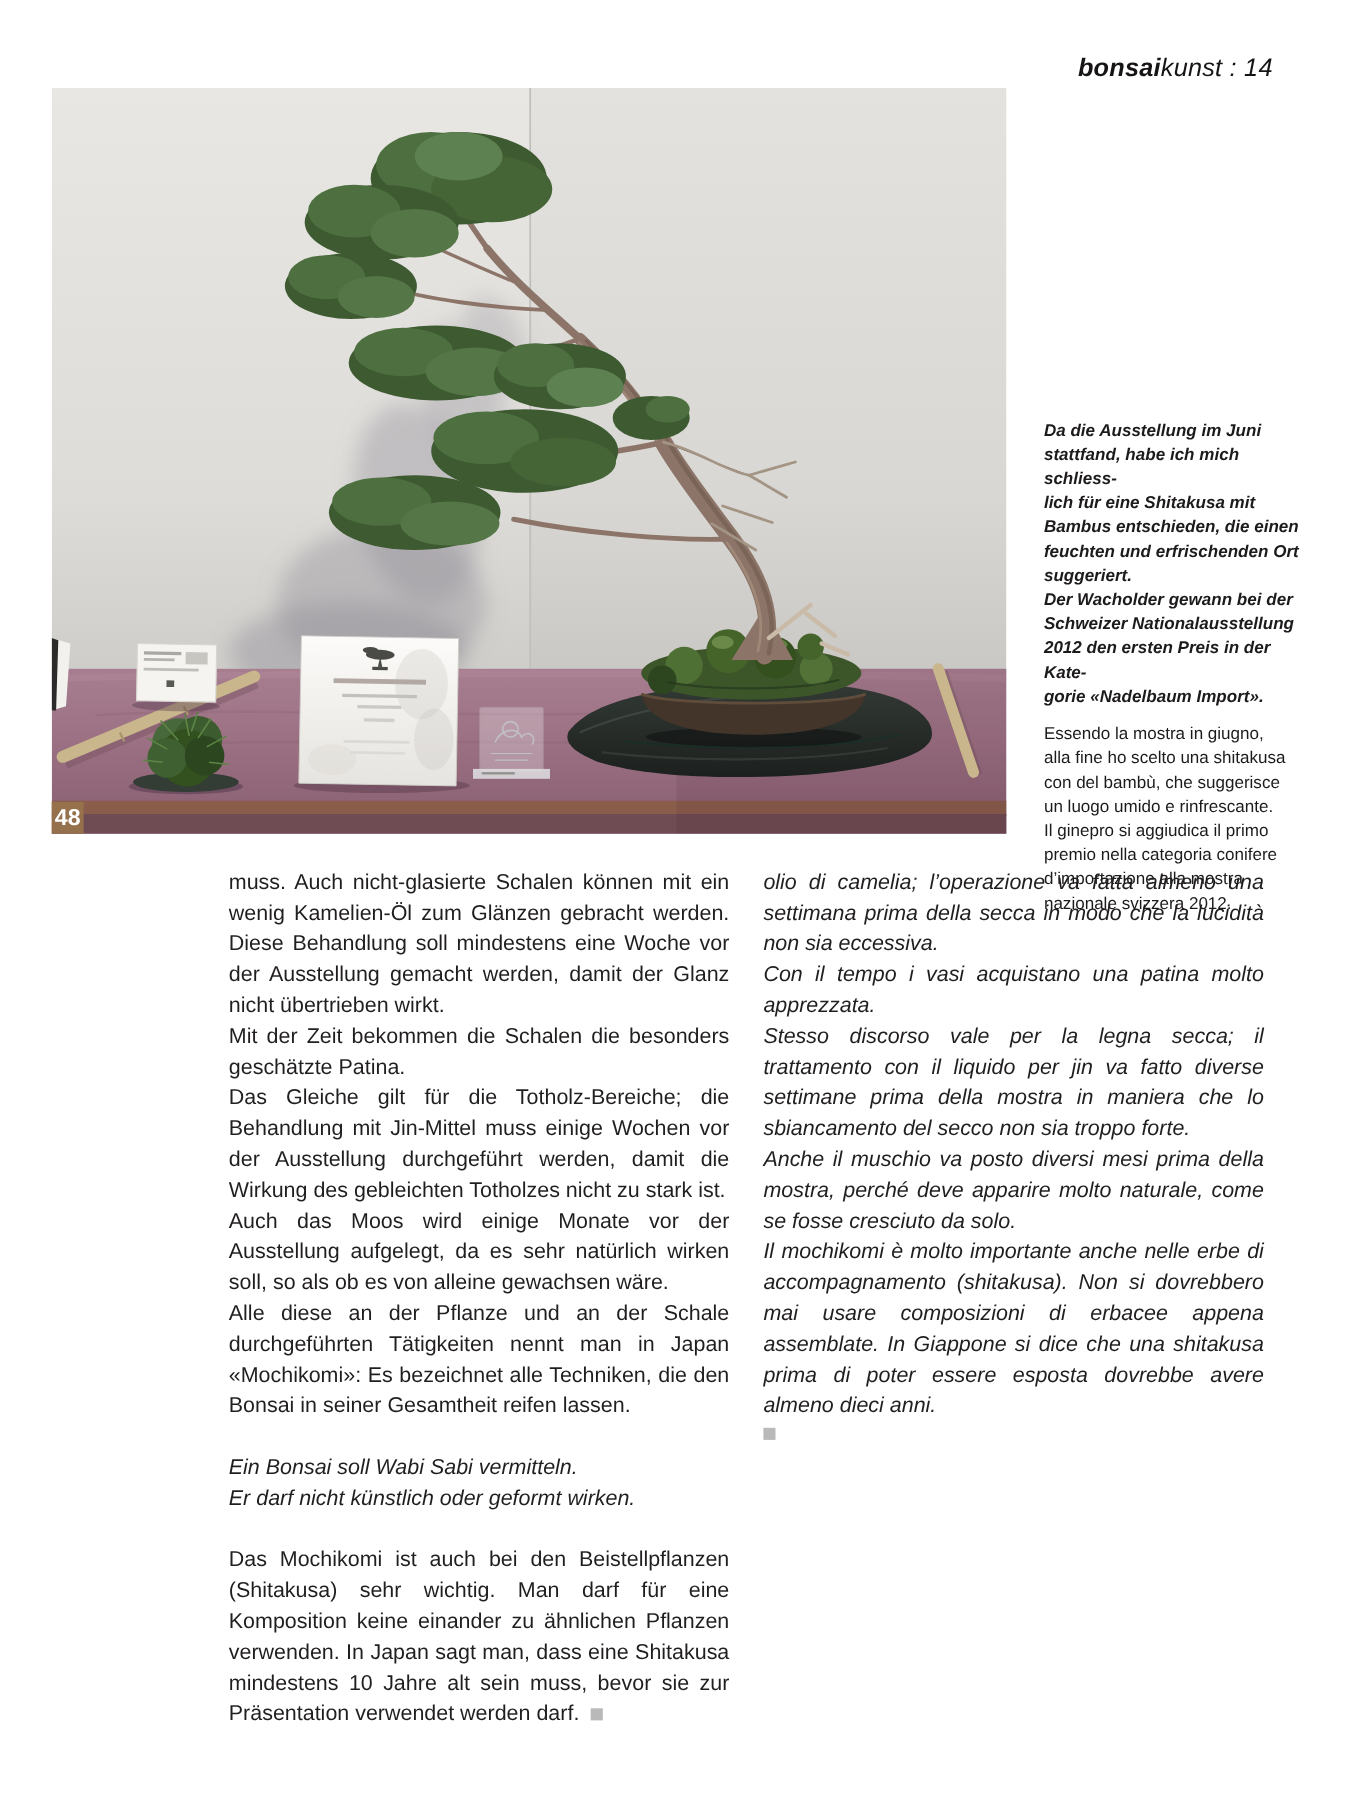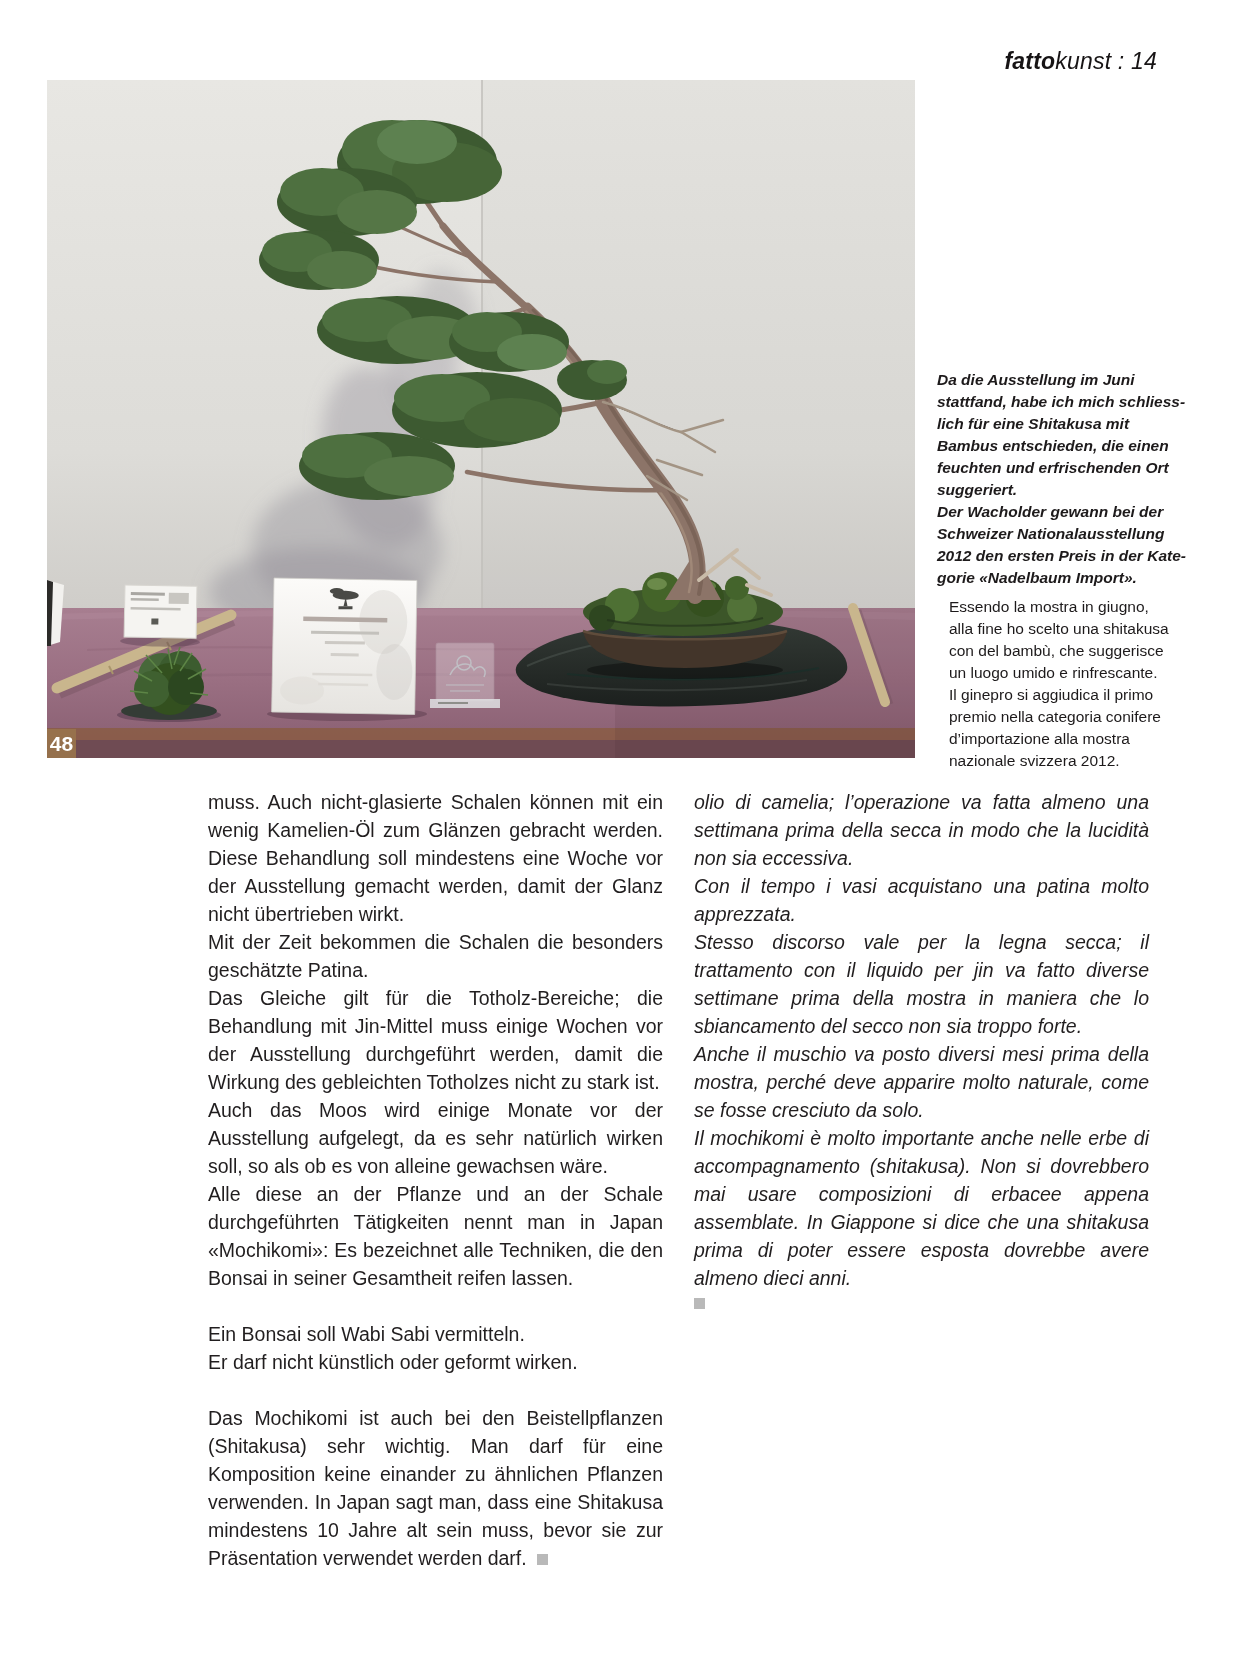--- a/index.html
+++ b/index.html
@@ -15,42 +15,42 @@
   
   .photo{position:absolute;left:47px;top:80px;width:868px;height:678px;margin:0;}
   .photo svg{display:block;}
   .fig-num{position:absolute;left:0;bottom:0;width:29px;height:29px;
            background:rgba(152,115,76,.92);color:#ffffff;font-size:21px;font-weight:bold;
            display:flex;align-items:center;justify-content:center;}
 
   
   .caption{position:absolute;left:937px;top:369px;width:260px;font-size:15.5px;
            line-height:22px;color:#1d1a1b;}
-  .cap-de{font-style:italic;font-weight:600;margin:0;white-space:pre-line;}
+  .cap-de{font-style:italic;font-weight:600;margin:12px;white-space:pre-line;}
   .cap-it{font-weight:400;margin:7px 0 0 12px;white-space:pre-line;}
 
   
   .col{position:absolute;top:788px;width:455px;font-size:19.5px;line-height:28px;}
   .col-left{left:208px;}
   .col-right{left:694px;}
   .col p{margin:0;text-align:justify;}
-  .pull-quote{white-space:pre-line;margin:28px 0 !important;text-align:right;}
+  .pull-quote{font-style:italic;white-space:pre-line;margin:28px 0 !important;text-align:right;}
   .col-right p{font-style:italic;}
   .col-right p.upright-block{font-style:normal;margin:28px 0;}
   .endmark{display:inline-block;width:11px;height:11px;background:#b9b9b9;}
   .endmark.inline{margin-left:10px;}
   .endmark.block{display:block;margin-top:6px;}
 </style>
 </head>
 <body>
 
 <div class="page">
 
   <div class="header">
-    <span class="brand-bold">fatto</span><span class="brand-light">kunst : 14</span>
+    <span class="brand-bold">bonsai</span><span class="brand-light">kunst : 14</span>
   </div>
 
   <figure class="photo">
     <svg width="868" height="678" viewBox="0 0 868 678">
       <defs>
         <linearGradient id="wallGrad" x1="0" y1="0" x2="0" y2="1">
           <stop offset="0" stop-color="#e8e7e3"></stop>
             <stop offset="0.7" stop-color="#dddcd8"></stop>
           <stop offset="1" stop-color="#cfcdc9"></stop>
         </linearGradient>

